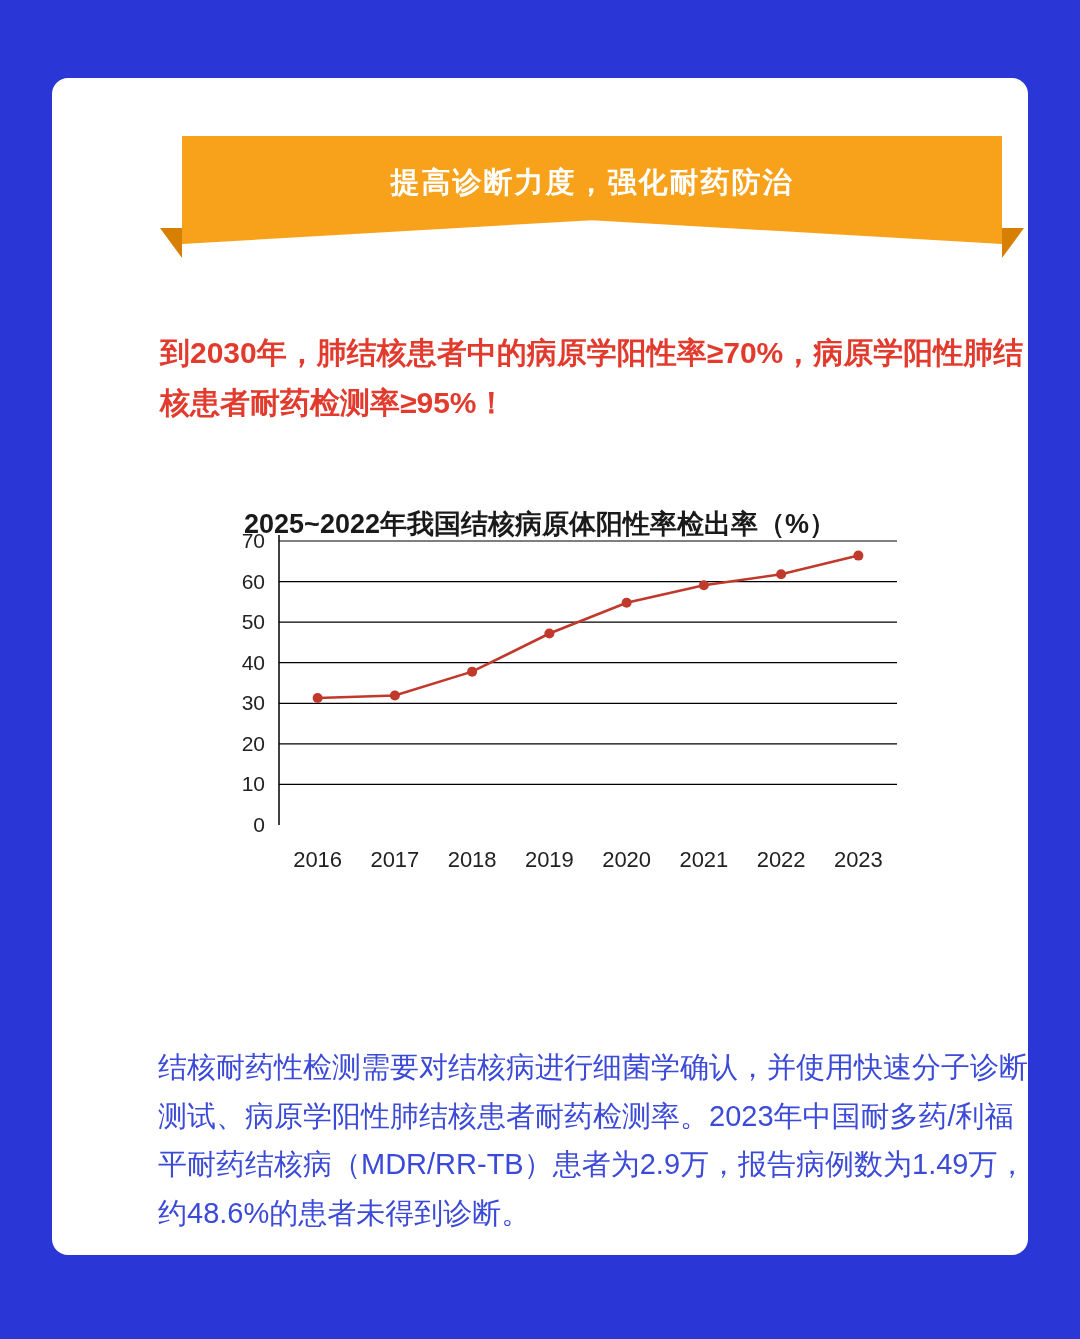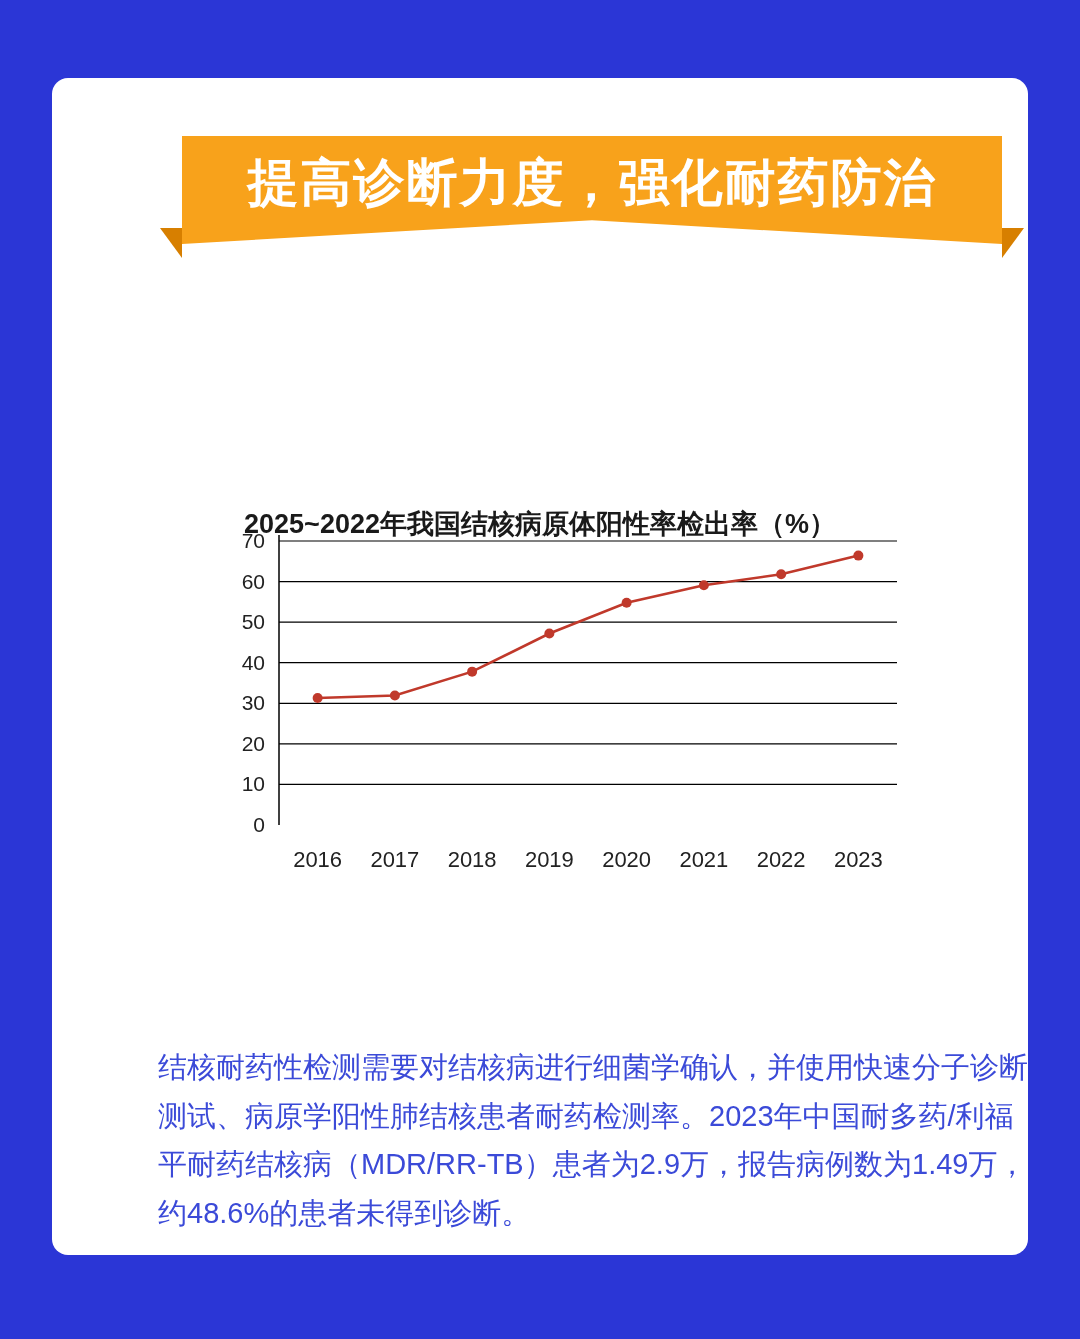--- a/index.html
+++ b/index.html
@@ -37,21 +37,21 @@
     width: 820px;
     height: 108px;
     background: #f8a21b;
     display: flex;
     align-items: center;
     justify-content: center;
     clip-path: polygon(0 0, 100% 0, 100% 100%, 50% 78%, 0 100%);
   }
   .banner-title {
     color: #ffffff;
-    font-size: 51px;
+    font-size: 29px;
     font-weight: bold;
     letter-spacing: 2px;
     margin-top: -14px;
   }
   .banner-tail-left {
     position: absolute;
     left: -22px;
     top: 92px;
     width: 0;
     height: 0;
@@ -117,20 +117,21 @@
 <div class="card">
 
   <div class="banner-wrap">
     <div class="banner-tail-left"></div>
     <div class="banner-tail-right"></div>
     <div class="banner">
       <div class="banner-title">提高诊断力度，强化耐药防治</div>
     </div>
   </div>
 
+  <div class="lead">到2030年，肺结核患者中的病原学阳性率≥70%，病原学阳性肺结核患者耐药检测率≥95%！</div>
 
   <div class="chart-title">2025~2022年我国结核病原体阳性率检出率（%）</div>
 
   <div class="chart-area">
     <svg class="chart-svg" width="700" height="400" viewBox="0 0 700 400">
       <g id="grid-lines">
           <line x1="72" x2="690" y1="271.42857142857144" y2="271.42857142857144" stroke="#000000" stroke-width="1.2"></line>
           <line x1="72" x2="690" y1="230.85714285714286" y2="230.85714285714286" stroke="#000000" stroke-width="1.2"></line>
           <line x1="72" x2="690" y1="190.28571428571428" y2="190.28571428571428" stroke="#000000" stroke-width="1.2"></line>
           <line x1="72" x2="690" y1="149.71428571428572" y2="149.71428571428572" stroke="#000000" stroke-width="1.2"></line>

